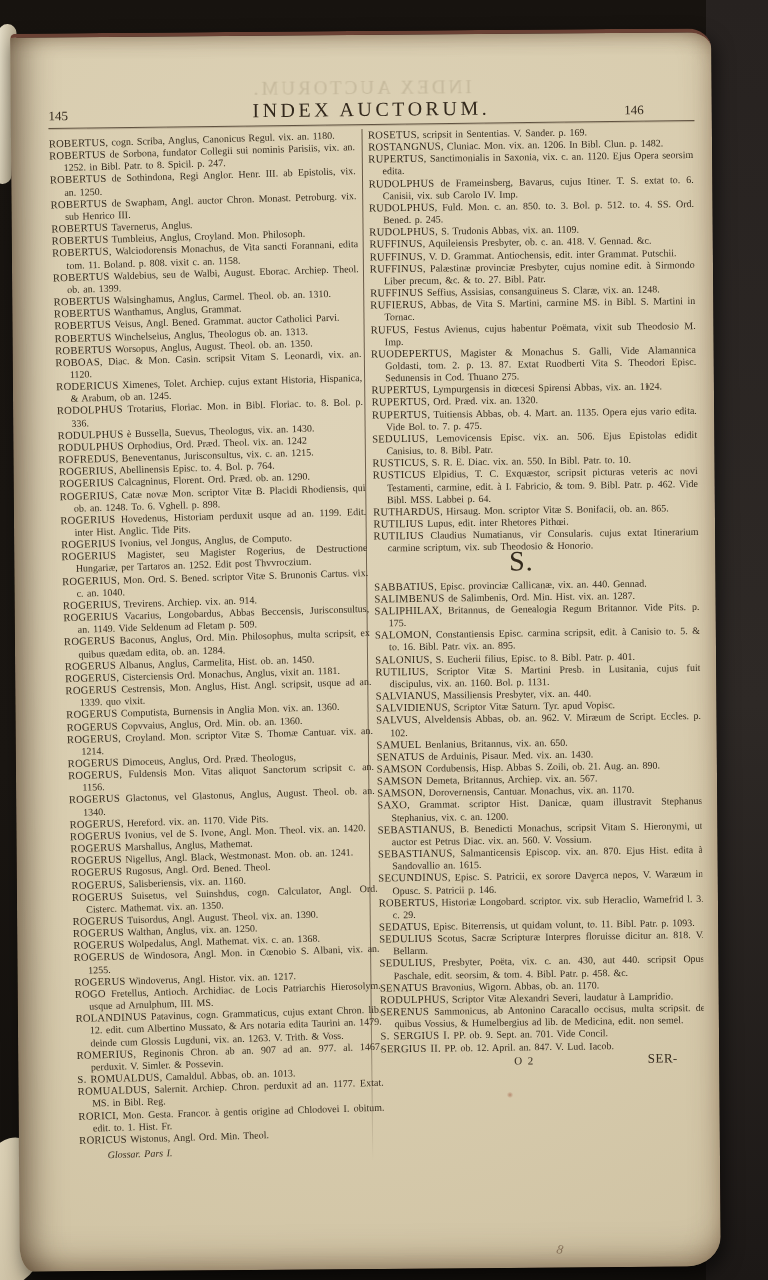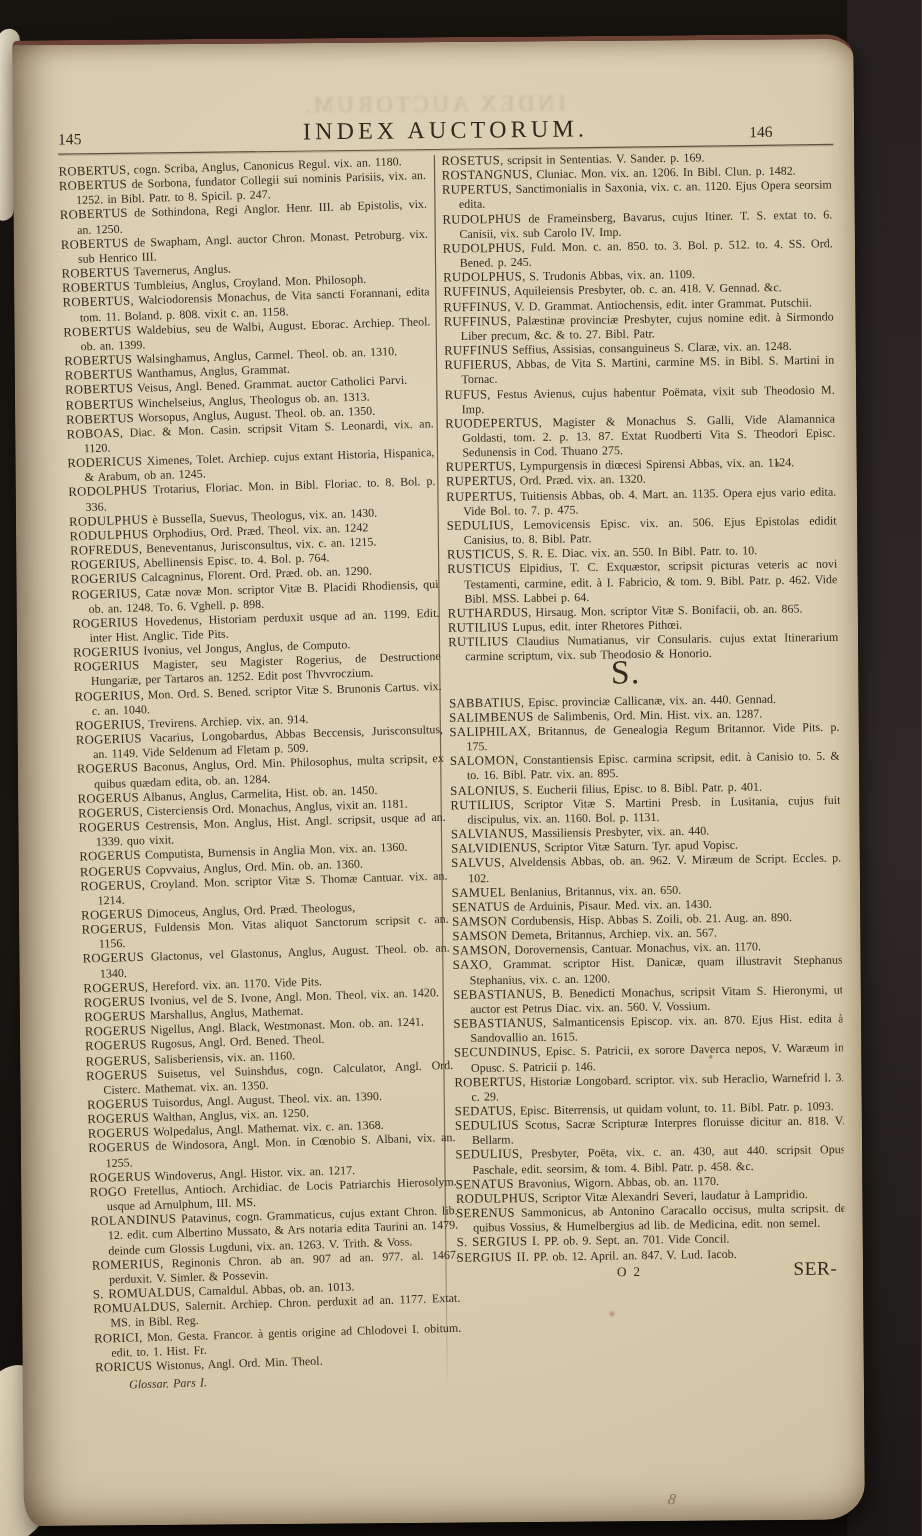--- a/index.html
+++ b/index.html
@@ -47,21 +47,21 @@
     word-spacing:1px;}
   .col-left{left:0;width:306px;transform:rotate(-1.15deg);transform-origin:top right;}
   .col-right{left:321px;width:325px;transform:rotate(-0.2deg);}
   .entry{margin:0;padding-left:14px;text-indent:-14px;text-align:justify;}
   .hw{font-size:10.6px;letter-spacing:.25px;}
   .section-line{text-align:center;text-indent:0;padding:3px 30px 5px 0;}
   .section-line .sec{font-size:28px;letter-spacing:1px;}
   .col-footer{margin:3px 0 0 28px;font-style:italic;font-size:10px;color:#3a2f21;}
   .sig-line{position:relative;height:14px;margin-top:1px;}
   .sig{position:absolute;left:41%;font-size:11px;letter-spacing:1px;}
-  .catchword{position:absolute;right:8px;font-size:16px;letter-spacing:.5px;}
+  .catchword{position:absolute;right:28px;font-size:13px;letter-spacing:.5px;}
   .hand-mark{position:absolute;left:537px;top:1208px;color:#77614a;font-size:13px;
     font-style:italic;transform:rotate(10deg);opacity:.8;}
   .stain1{position:absolute;left:488px;top:1058px;width:7px;height:6px;border-radius:50%;
     background:radial-gradient(circle,rgba(150,72,48,.5),rgba(150,72,48,0) 70%);}
   .stain2{position:absolute;left:633px;top:352px;width:4px;height:4px;border-radius:50%;
     background:rgba(60,42,26,.45);}
   .stain3{position:absolute;left:574px;top:846px;width:3px;height:3px;border-radius:50%;
     background:rgba(60,42,26,.4);}
 </style>
 </head>

